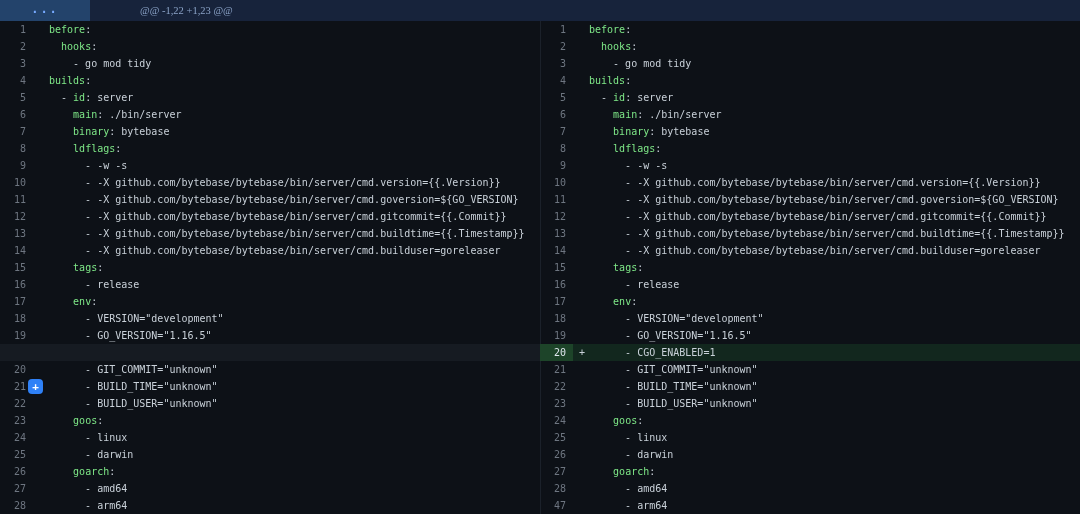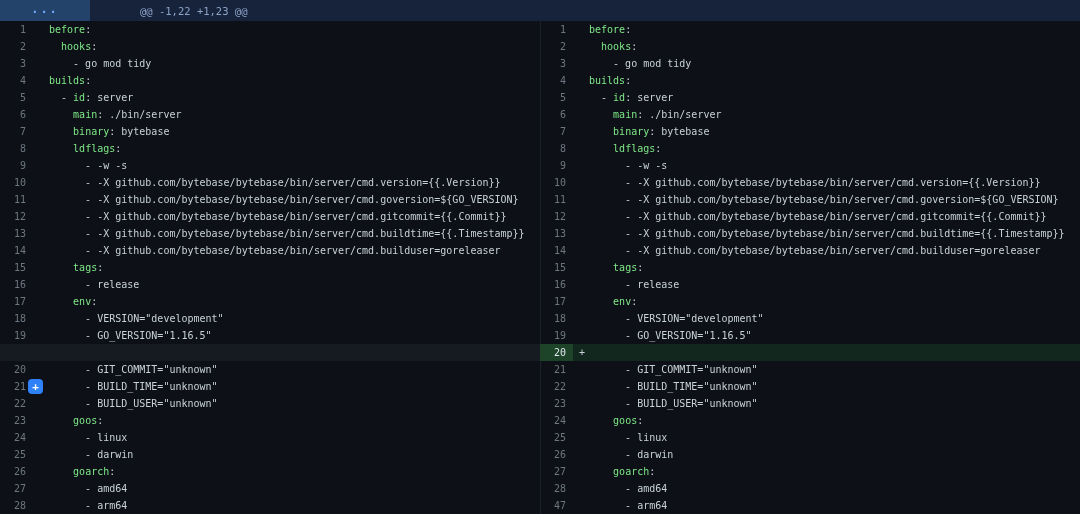--- a/index.html
+++ b/index.html
@@ -19,20 +19,21 @@
     width: 90px; flex: none;
     background: #23436b; color: #77aaff;
     display: flex; align-items: center; justify-content: center;
     font-size: 12px; font-weight: bold; letter-spacing: 2px;
     cursor: pointer; line-height: 10px; padding-bottom: 4px;
   }
   .hunk-text {
     color: #8ba3c7; font-size: 10.5px;
     display: flex; align-items: center; padding-left: 50px;
     white-space: pre;
+    font-family: Liberation Serif, serif;
   }
 
   
   .panes { display: flex; }
   .pane { width: 540px; position: relative; overflow: hidden; }
   .pane-right { box-shadow: inset 1px 0 0 #1b212a; }
 
   .row { display: flex; height: 17px; }
   .gutter {
     width: 33px; flex: none;
@@ -270,21 +271,21 @@
         <div class="row">
           <div class="gutter">18</div>
           <div class="code"><span class="content"><span>      - VERSION="development"</span></span></div>
         </div>
         <div class="row">
           <div class="gutter">19</div>
           <div class="code"><span class="content"><span>      - GO_VERSION="1.16.5"</span></span></div>
         </div>
         <div class="row row-addition">
           <div class="gutter">20</div>
-          <div class="code"><span class="marker">+</span></div>
+          <div class="code"><span class="marker">+</span><span class="content"><span>      - CGO_ENABLED=1</span></span></div>
         </div>
         <div class="row">
           <div class="gutter">21</div>
           <div class="code"><span class="content"><span>      - GIT_COMMIT="unknown"</span></span></div>
         </div>
         <div class="row">
           <div class="gutter">22</div>
           <div class="code"><span class="content"><span>      - BUILD_TIME="unknown"</span></span></div>
         </div>
         <div class="row">

